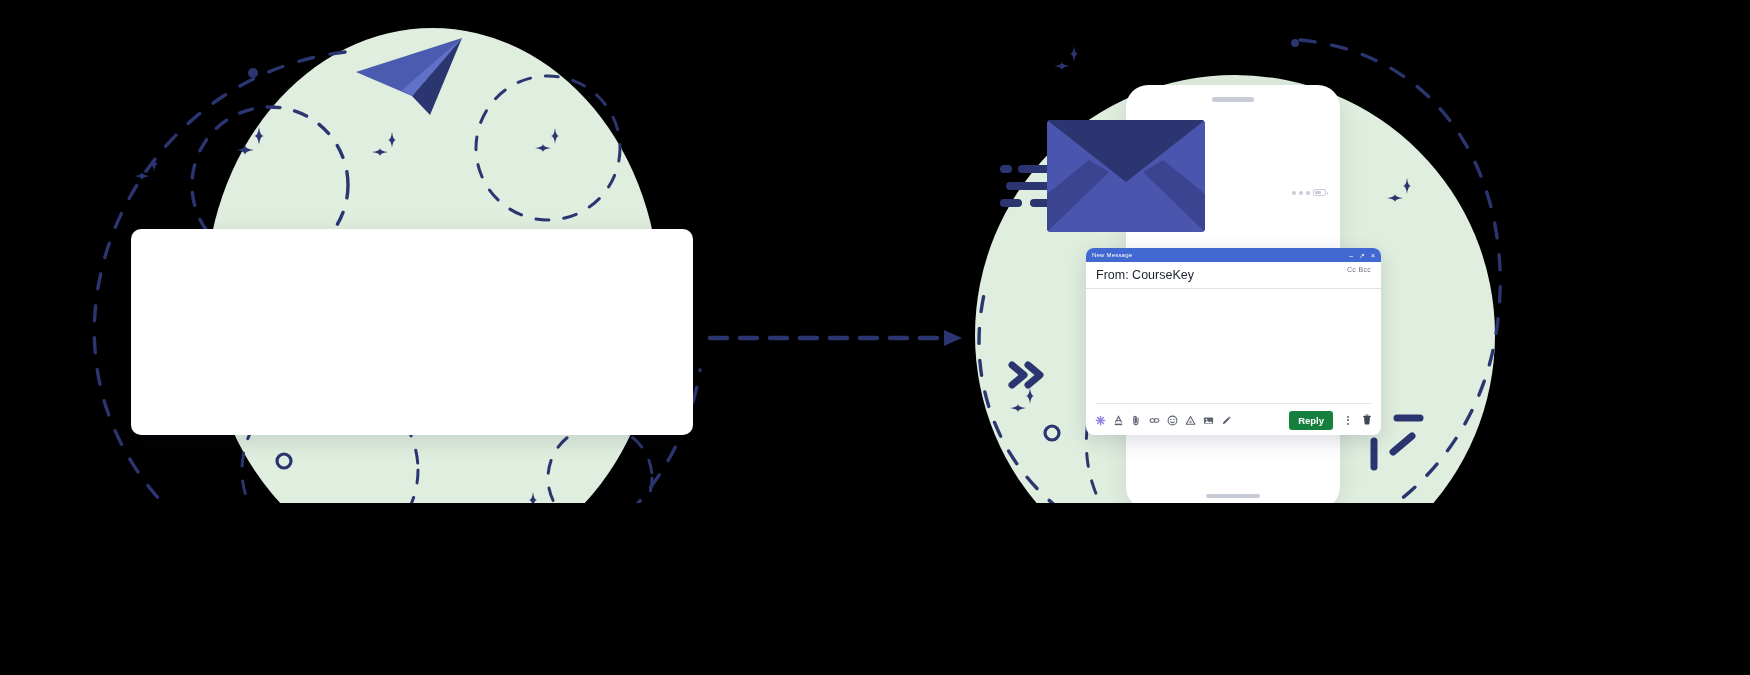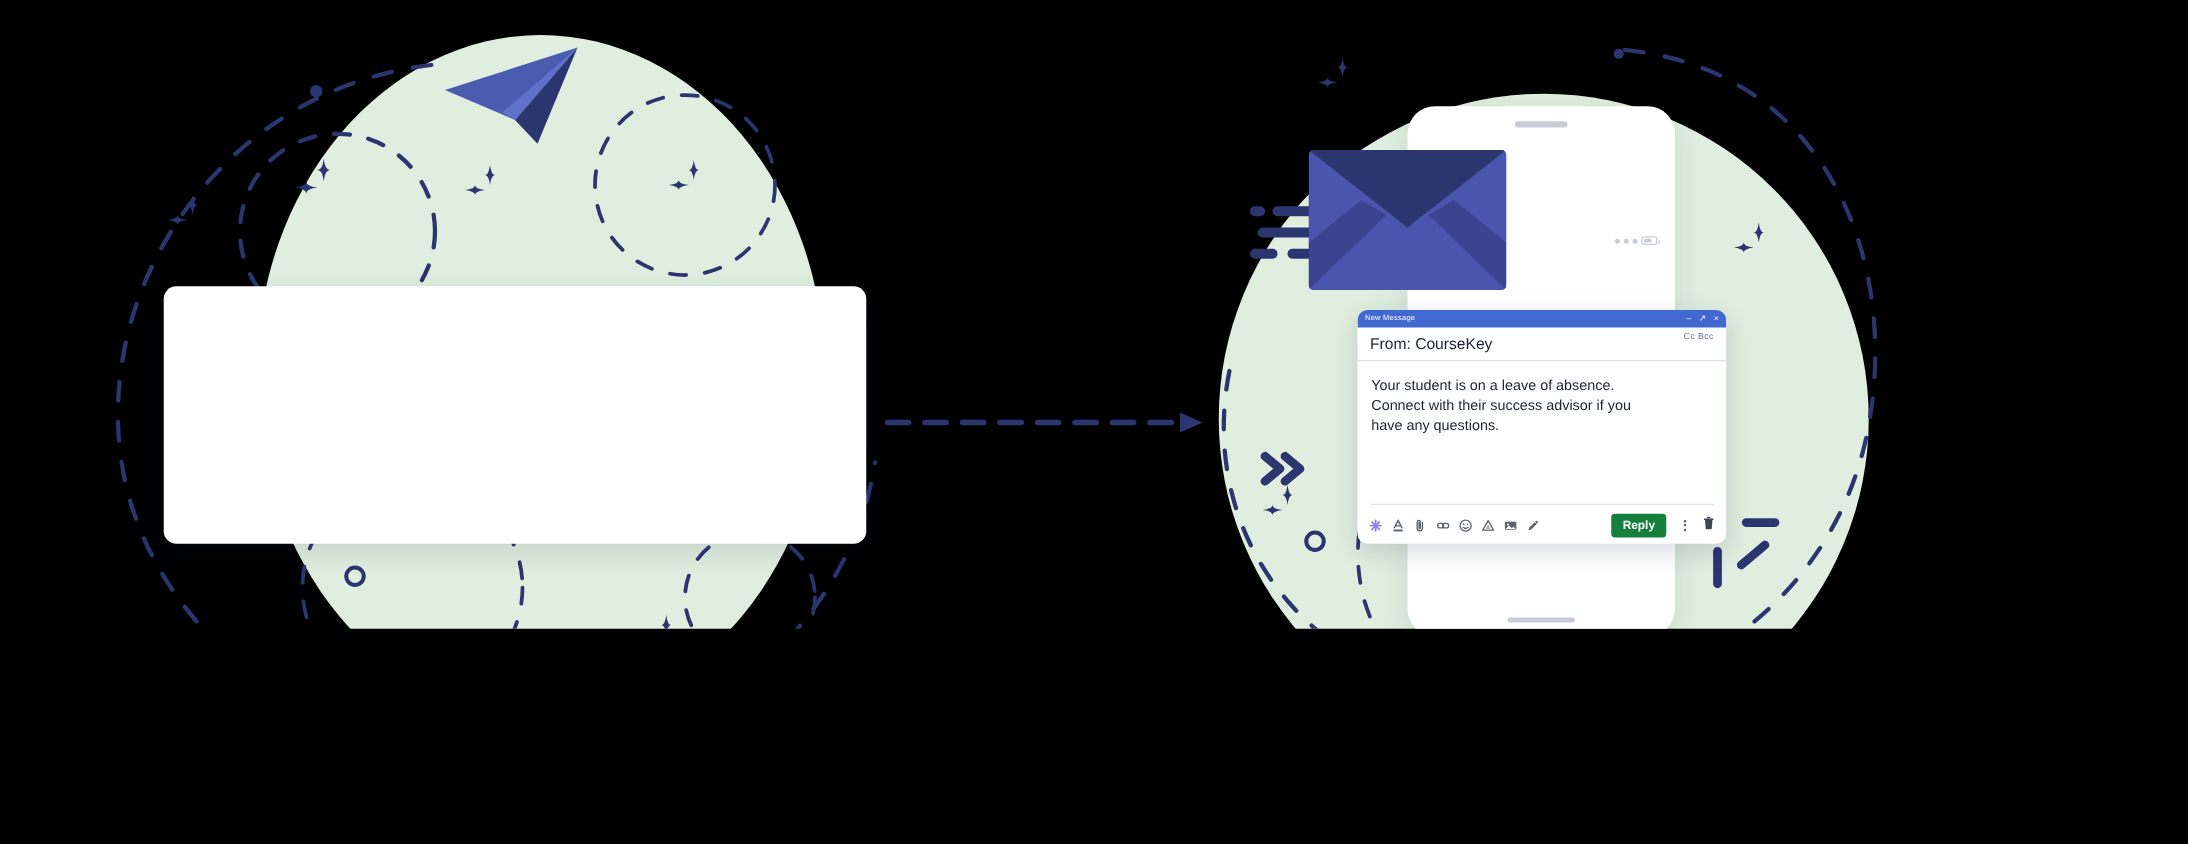--- a/index.html
+++ b/index.html
@@ -210,25 +210,20 @@
         <span>×</span>
       </span>
     </div>
 
     <div id="compose-from">
       <span id="from-text">From: CourseKey</span>
       <span id="ccbcc">Cc Bcc</span>
     </div>
 
 
-    <div id="compose-body">
-      <div id="body-text">Your student is on a leave of absence.
-Connect with their success advisor if you
-have any questions.</div>
-    </div>
 
     <div id="compose-footer-rule"></div>
 
     <div id="compose-toolbar">
       <span class="tb-icon">
         <svg width="11" height="11" viewBox="0 0 12 12">
             <g stroke="#7b6ede" stroke-width="1.6" stroke-linecap="round">
               <path d="M6 1.5 V10.5"></path>
               <path d="M1.5 6 H10.5"></path>
               <path d="M2.8 2.8 L9.2 9.2"></path>

